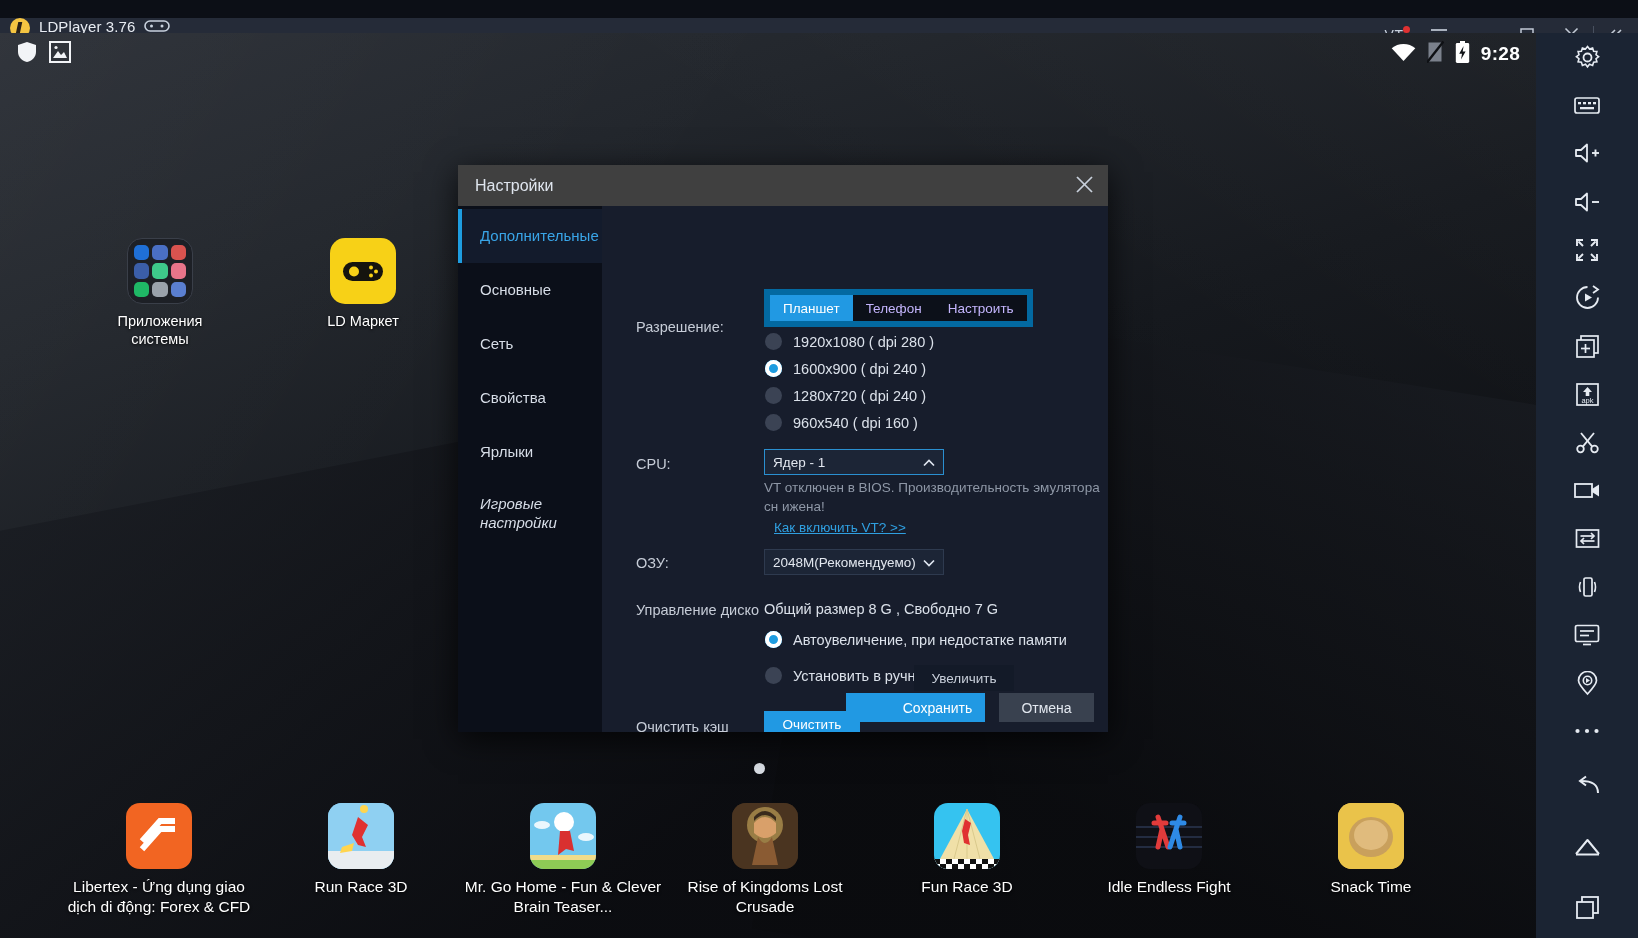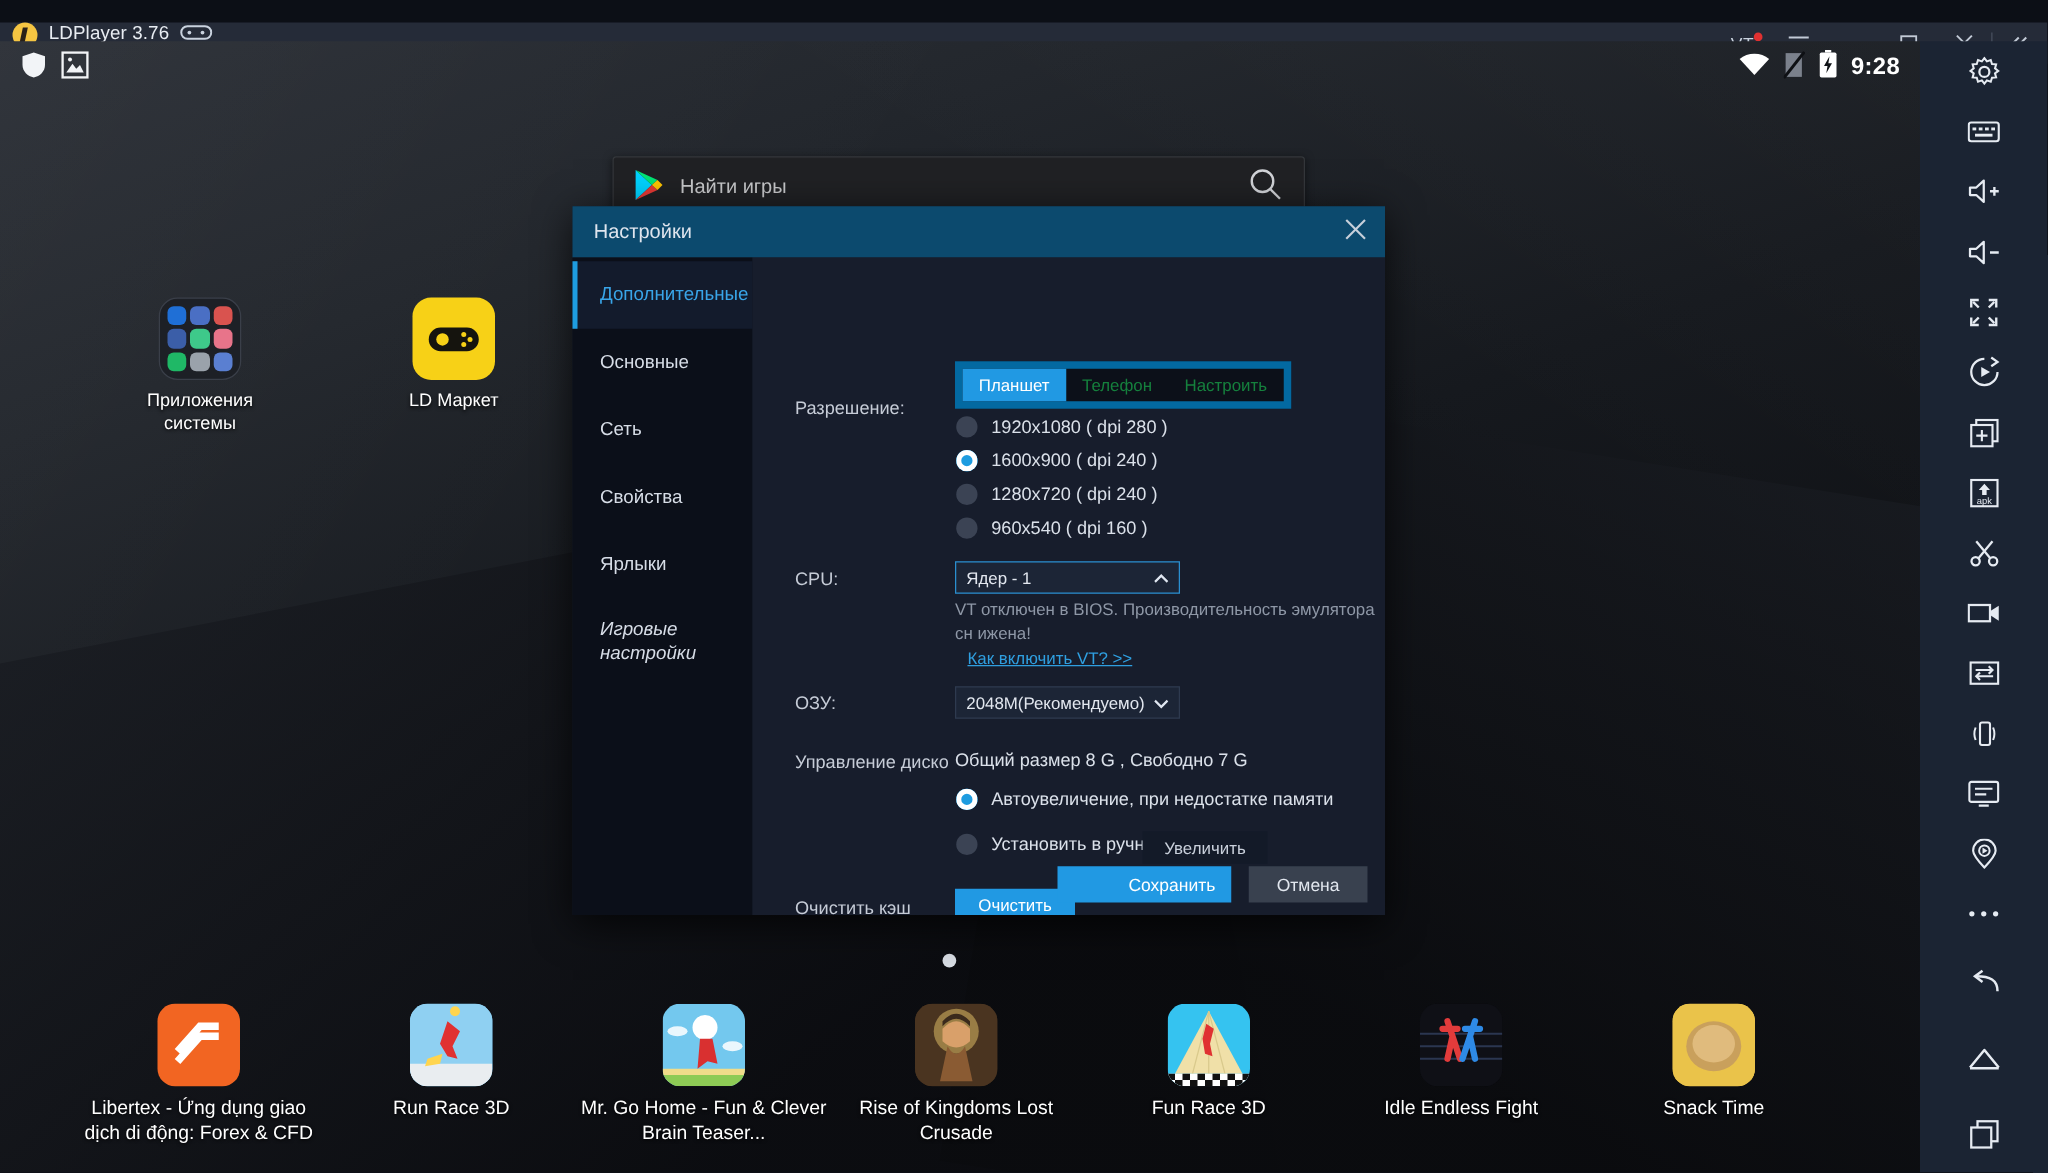--- a/index.html
+++ b/index.html
@@ -55,35 +55,35 @@
   .approw{position:absolute;left:0;top:735px;width:1536px;height:170px;}
   .appcell{position:absolute;width:200px;text-align:center;}
   .appicon{width:66px;height:66px;border-radius:14px;margin:0 auto;overflow:hidden;position:relative;}
   .applbl{color:#fff;font-size:15.5px;line-height:1.28;margin-top:8px;text-shadow:0 1px 3px rgba(0,0,0,.95);}
 
   .homedot{position:absolute;left:754px;top:730px;width:11px;height:11px;border-radius:50%;background:#d8dde4;z-index:9;}
 
   
   .dlg{position:absolute;left:458px;top:165px;width:650px;height:567px;background:#141a27;
     box-shadow:0 7px 30px rgba(0,0,0,.75);z-index:30;}
-  .dlg-head{height:41px;background:#0c4a6e;display:flex;align-items:center;}
+  .dlg-head{height:41px;background:#404040;display:flex;align-items:center;}
   .dlg-title{color:#dfe5ee;font-size:16px;margin-left:17px;}
   .dlg-x{margin-left:auto;margin-right:14px;color:#c8d0db;font-size:21px;line-height:1;cursor:default;}
   .dlg-body{display:flex;height:526px;}
   .dlg-nav{width:144px;background:#0b0f19;padding-top:3px;box-sizing:border-box;}
   .navitem{height:54px;display:flex;align-items:center;padding-left:22px;color:#d7dde7;font-size:15px;box-sizing:border-box;line-height:1.25;}
   .navitem.sel{background:#131b2c;color:#39a5e8;border-left:4px solid #1e9de0;padding-left:18px;}
   .navitem.tall{height:70px;align-items:center;font-style:italic;}
   .dlg-main{flex:1;background:#171d2c;position:relative;overflow:hidden;}
 
   .row{position:absolute;display:flex;align-items:flex-start;}
   .flabel{color:#c6ccd7;font-size:14.5px;}
 
   .segbar{display:flex;height:26px;background:#0c1019;border:6px solid #0369a1;}
-  .seg{padding:0 13px;display:flex;align-items:center;color:#15803d;font-size:13.5px;}
+  .seg{padding:0 13px;display:flex;align-items:center;color:#c4b5fd;font-size:13.5px;}
   .seg.on{background:#2199e3;color:#fff;}
 
   .radiorow{display:flex;align-items:center;margin-bottom:10px;}
   .radio{width:17px;height:17px;border-radius:50%;background:#3b4354;flex:none;}
   .radio.on{background:#1d9ce0;box-shadow:inset 0 0 0 4px #fff, inset 0 0 0 9px #1d9ce0;}
   .rlbl{color:#dbe1ea;font-size:14.5px;margin-left:11px;}
 
   .combo{width:180px;height:26px;background:#1c2536;border:1px solid #2e3a4f;display:flex;align-items:center;
     color:#e2e7ef;font-size:13.5px;padding:0 8px;box-sizing:border-box;}
   .combo.focus{border-color:#2a8fd0;}
@@ -201,37 +201,20 @@
             <svg width="15" height="23" viewBox="0 0 15 23">
                 <rect x="5" y="0" width="5" height="2" fill="#fff"></rect>
                 <rect x="0.8" y="2" width="13.4" height="20" rx="1.4" fill="#fff"></rect>
                 <path d="M8.6 5 L4.2 12.8 H7 L6 18.6 L10.6 10.6 H7.7 Z" fill="#111418"></path>
               </svg>
           </span>
           <span class="sb-clock">9:28</span>
         </div>
       </div>
 
-      <div class="playsearch">
-        <span style="margin-left:16px;">
-          <svg width="24" height="26" viewBox="0 0 24 26">
-            <path d="M1.5 1 L14.5 13 L1.5 25 Z" fill="#00d3ff"></path>
-            <path d="M1.5 1 L14.5 13 L19 9 Z" fill="#00e676"></path>
-            <path d="M14.5 13 L19 17 L1.5 25 Z" fill="#e53935"></path>
-            <path d="M19 9 L23 13 L19 17 L14.5 13 Z" fill="#ffc400"></path>
-          </svg>
-        </span>
-        <span class="ptext">Найти игры</span>
-        <span class="mag">
-          <svg width="27" height="27" viewBox="0 0 27 27">
-              <circle cx="11" cy="11" r="8.6" fill="none" stroke="#d2d4d8" stroke-width="1.9"></circle>
-              <line x1="17.4" y1="17.4" x2="25" y2="25" stroke="#d2d4d8" stroke-width="1.9"></line>
-            </svg>
-        </span>
-      </div>
 
       <div class="dicon" style="left:100px;top:205px;width:120px;">
         <div class="folder">
           <i style="background:#1f6fd6"></i>
             <i style="background:#4a6fc4"></i>
             <i style="background:#d9534f"></i>
           <i style="background:#3b5ea8"></i>
             <i style="background:#3ec98a"></i>
             <i style="background:#e8748a"></i>
           <i style="background:#1fb866"></i>

